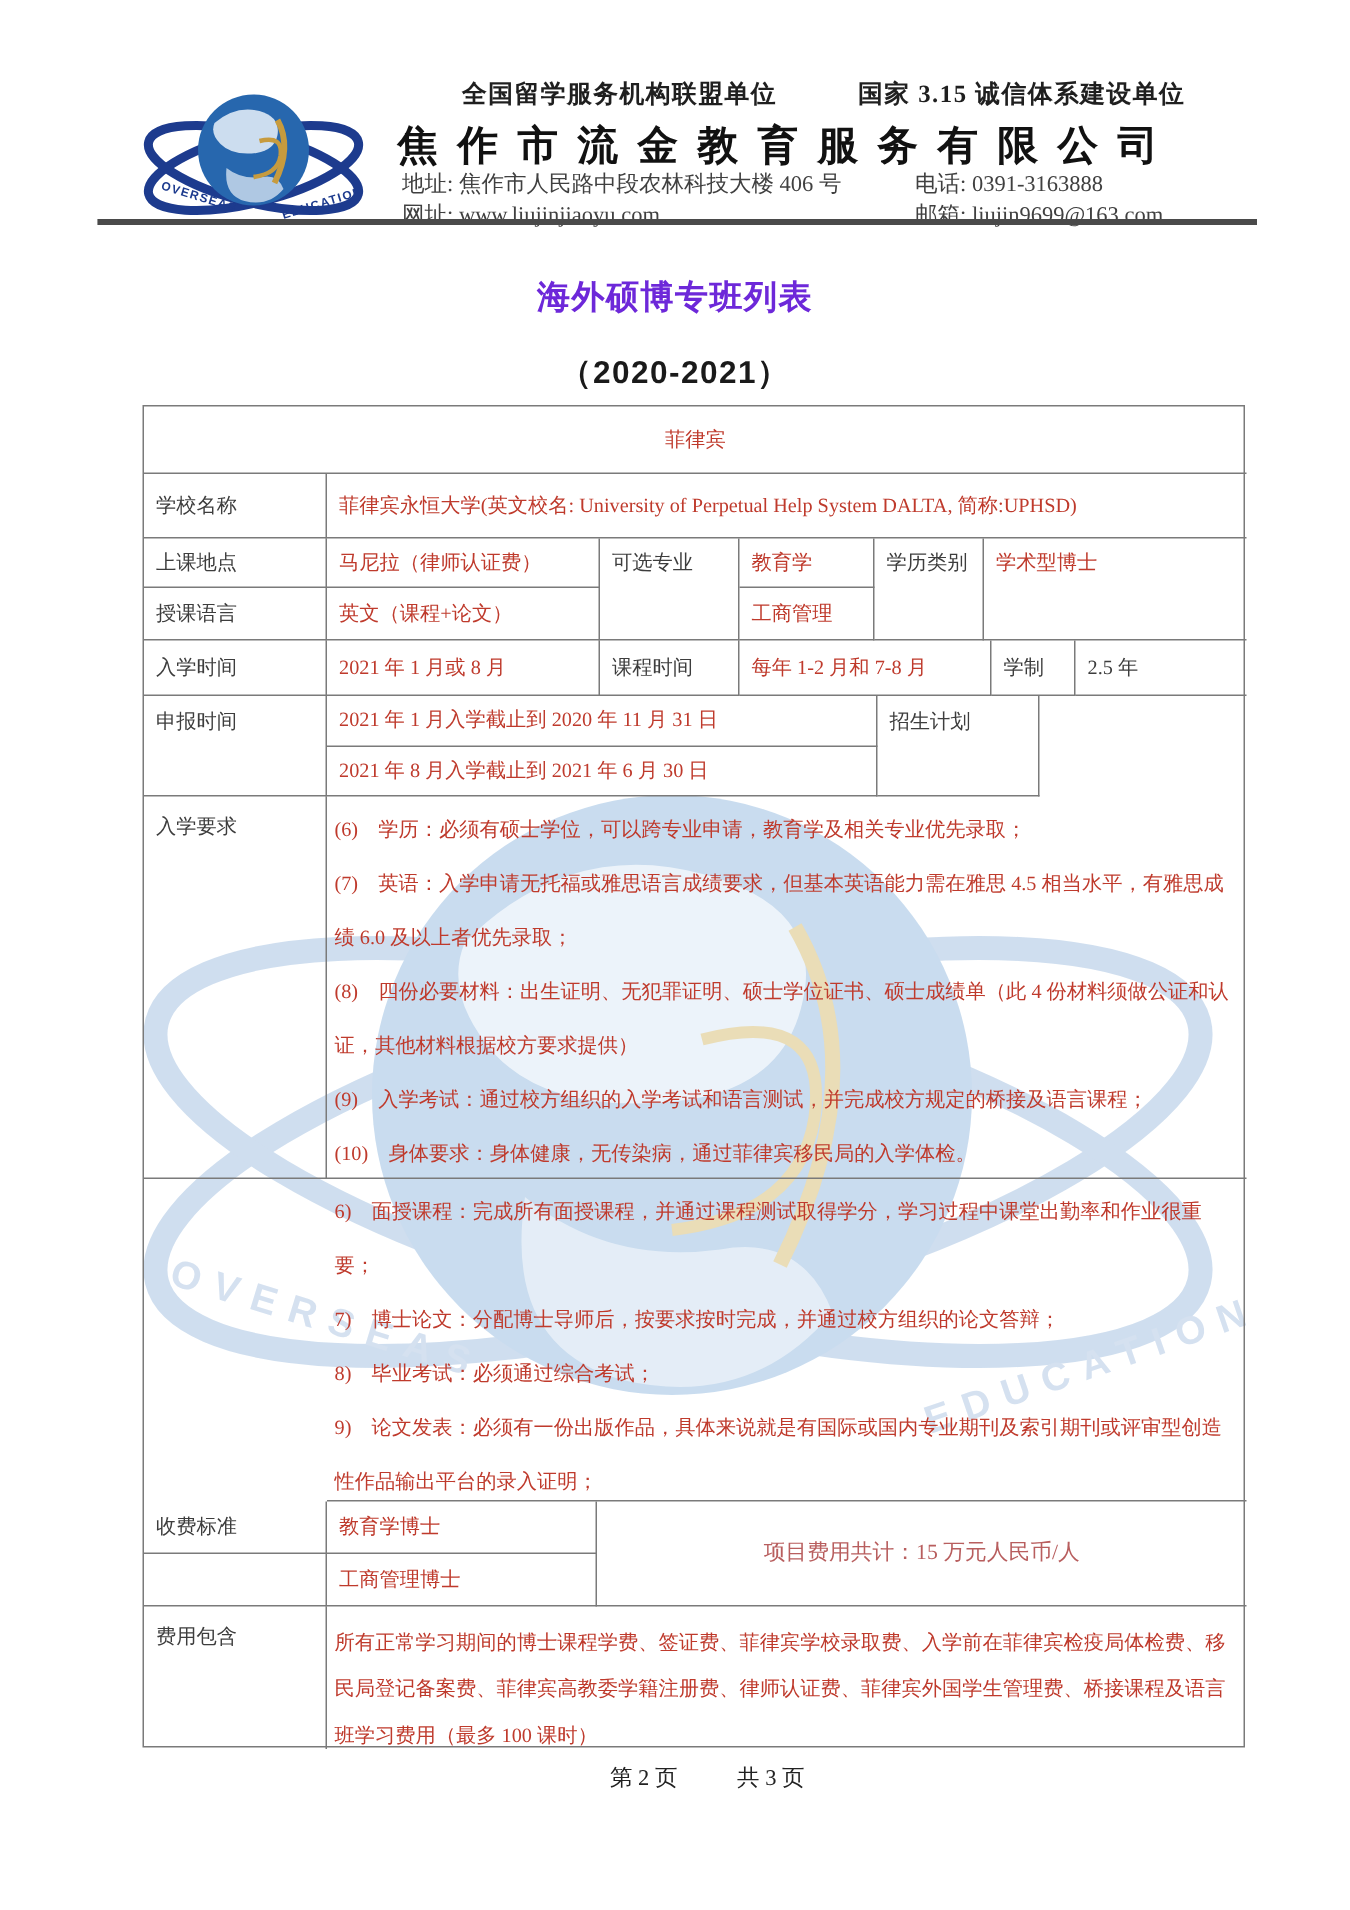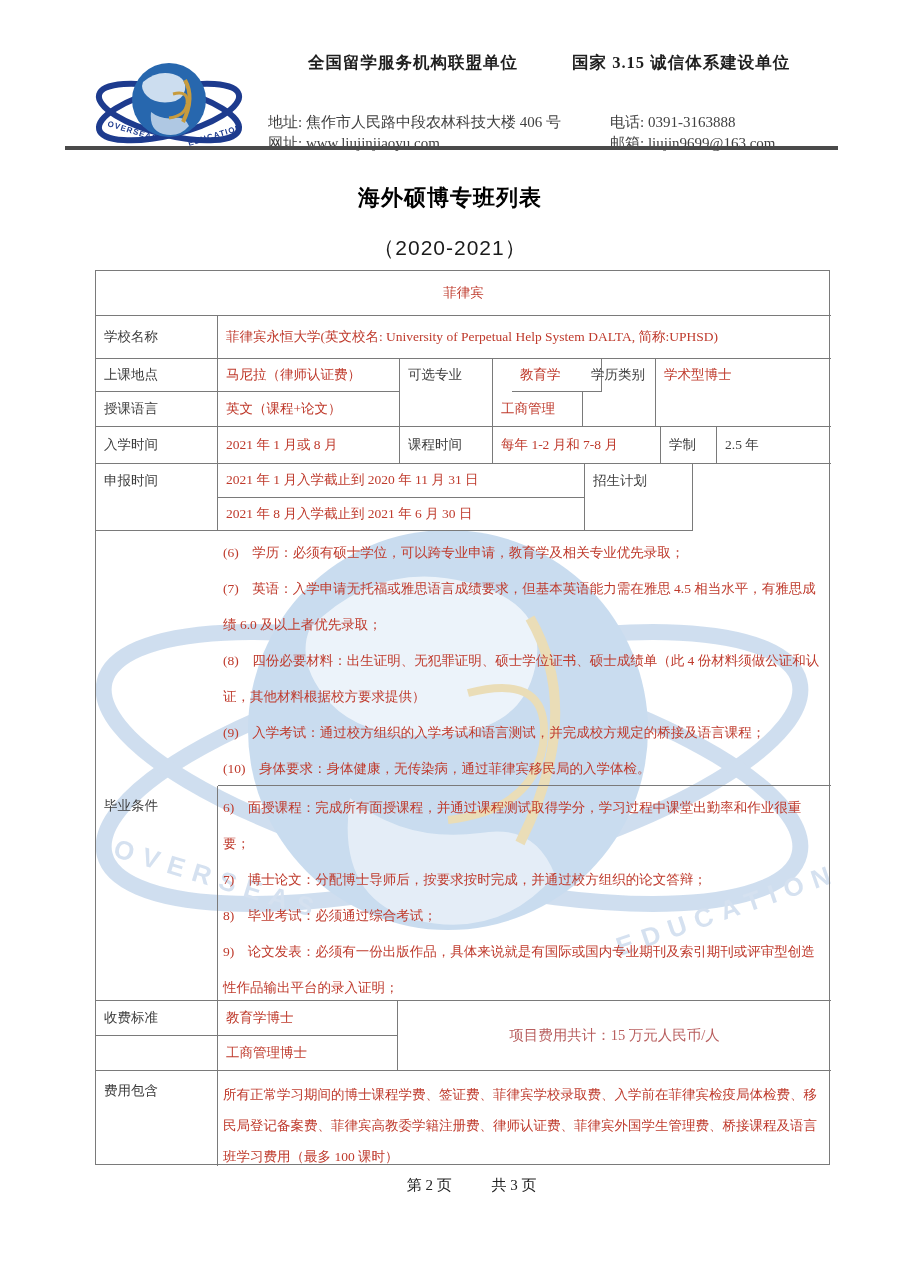--- a/index.html
+++ b/index.html
@@ -16,23 +16,23 @@
   .page{position:relative;width:900px;height:1273px;background:#ffffff;overflow:hidden;}
 
   
   .abs{position:absolute;}
   .affil{font-size:16.5px;font-weight:bold;color:#1f1f1f;letter-spacing:1px;}
   .company{font-size:27px;font-weight:bold;color:#111;letter-spacing:13px;white-space:nowrap;}
   .contact{font-size:15px;color:#404040;white-space:nowrap;}
   .hr-double{position:absolute;left:65px;top:146px;width:773px;height:1px;background:#c8c8c8;border-top:2px solid #4a4a4a;border-bottom:2px solid #4a4a4a;}
 
   .doc-title{position:absolute;left:0;top:183px;width:900px;text-align:center;
-    font-family:"Liberation Sans","DejaVu Sans",sans-serif;font-weight:bold;font-size:22px;color:#000000;letter-spacing:1px;}
+    font-family:"Liberation Sans","DejaVu Sans",sans-serif;font-weight:bold;font-size:22px;color:#6d28d9;letter-spacing:1px;}
   .doc-subtitle{position:absolute;left:0;top:234px;width:900px;text-align:center;
-    font-family:"Liberation Sans","DejaVu Sans",sans-serif;font-weight:normal;font-size:21px;color:#1a1a1a;letter-spacing:1px;}
+    font-family:"Liberation Sans","DejaVu Sans",sans-serif;font-weight:bold;font-size:21px;color:#1a1a1a;letter-spacing:1px;}
 
   
   .watermark{position:absolute;left:60px;top:468px;z-index:1;opacity:.55;pointer-events:none;}
 
   
   .grid{position:absolute;left:95px;top:270px;width:735px;height:895px;border:1px solid var(--border);z-index:2;background:transparent;}
   .cell{position:absolute;border-right:1px solid var(--border);border-bottom:1px solid var(--border);
         font-size:13.5px;color:var(--ink);display:flex;align-items:center;padding:0 8px;overflow:hidden;line-height:1.25;}
   .nr{border-right:none;} .nb{border-bottom:none;}
   .red{color:var(--red);}
@@ -63,20 +63,21 @@
     <path d="M58 62 q10 8 24 6 q10 -2 14 8 q-10 12 -26 8 q-14 -4 -12 -22z" fill="#eaf2fa" opacity="0.7"></path>
     <path d="M92 30 q10 18 -2 42" stroke="#c79b3e" stroke-width="4" fill="none"></path>
     <path d="M80 44 q16 -4 14 10 q-2 12 -18 14" stroke="#c79b3e" stroke-width="3" fill="none"></path>
     <text x="14" y="76" font-size="8" font-weight="bold" fill="#1d3b8e" letter-spacing="1" transform="rotate(17 14 76)" font-family="Liberation Sans, sans-serif">OVERSEAS</text>
     <text x="96" y="96" font-size="8" font-weight="bold" fill="#1d3b8e" letter-spacing="1" transform="rotate(-17 96 96)" font-family="Liberation Sans, sans-serif">EDUCATION</text>
   </svg>
 
   <div class="abs affil" style="left:308px;top:52px;">全国留学服务机构联盟单位</div>
   <div class="abs affil" style="left:572px;top:52px;">国家 3.15 诚信体系建设单位</div>
 
+  <div class="abs company" style="left:265px;top:79px;">焦作市流金教育服务有限公司</div>
 
   <div class="abs contact" style="left:268px;top:113px;">地址: 焦作市人民路中段农林科技大楼 406 号</div>
   <div class="abs contact" style="left:268px;top:134px;">网址: www.liujinjiaoyu.com</div>
   <div class="abs contact" style="left:610px;top:113px;">电话: 0391-3163888</div>
   <div class="abs contact" style="left:610px;top:134px;">邮箱: liujin9699@163.com</div>
 
   <div class="hr-double"></div>
 
   <div class="doc-title">海外硕博专班列表</div>
   <div class="doc-subtitle">（2020-2021）</div>
@@ -96,49 +97,49 @@
   <div class="grid">
 
     <div class="cell nr center red" style="left:0;top:0;width:735px;height:45px;">菲律宾</div>
 
     <div class="cell" style="left:0;top:45px;width:122px;height:43px;">学校名称</div>
     <div class="cell nr red" style="left:122px;top:45px;width:613px;height:43px;">菲律宾永恒大学(英文校名: University of Perpetual Help System DALTA, 简称:UPHSD)</div>
 
     <div class="cell" style="left:0;top:88px;width:122px;height:33px;">上课地点</div>
     <div class="cell red" style="left:122px;top:88px;width:182px;height:33px;">马尼拉（律师认证费）</div>
     <div class="cell topal" style="left:304px;top:88px;width:93px;height:68px;padding-top:8px;">可选专业</div>
-    <div class="cell red" style="left:416px;top:88px;width:90px;height:33px;">教育学</div>
+    <div class="cell red" style="left:397px;top:88px;width:90px;height:33px;">教育学</div>
     <div class="cell topal" style="left:487px;top:88px;width:73px;height:68px;padding-top:8px;">学历类别</div>
     <div class="cell nr red topal" style="left:560px;top:88px;width:175px;height:68px;padding-top:8px;">学术型博士</div>
 
     <div class="cell" style="left:0;top:121px;width:122px;height:35px;">授课语言</div>
     <div class="cell red" style="left:122px;top:121px;width:182px;height:35px;">英文（课程+论文）</div>
     <div class="cell red" style="left:397px;top:121px;width:90px;height:35px;">工商管理</div>
 
     <div class="cell" style="left:0;top:156px;width:122px;height:37px;">入学时间</div>
     <div class="cell red" style="left:122px;top:156px;width:182px;height:37px;">2021 年 1 月或 8 月</div>
     <div class="cell" style="left:304px;top:156px;width:93px;height:37px;">课程时间</div>
     <div class="cell red" style="left:397px;top:156px;width:168px;height:37px;">每年 1-2 月和 7-8 月</div>
     <div class="cell" style="left:565px;top:156px;width:56px;height:37px;">学制</div>
     <div class="cell nr" style="left:621px;top:156px;width:114px;height:37px;">2.5 年</div>
 
     <div class="cell topal" style="left:0;top:193px;width:122px;height:67px;padding-top:9px;">申报时间</div>
     <div class="cell red" style="left:122px;top:193px;width:367px;height:34px;">2021 年 1 月入学截止到 2020 年 11 月 31 日</div>
     <div class="cell red" style="left:122px;top:227px;width:367px;height:33px;text-align:center;">2021 年 8 月入学截止到 2021 年 6 月 30 日</div>
     <div class="cell topal" style="left:489px;top:193px;width:108px;height:67px;padding-top:9px;">招生计划</div>
 
+    <div class="cell topal" style="left:0;top:260px;width:122px;height:255px;padding-top:12px;">入学要求</div>
     <div class="cell nr red topal blk req" style="left:122px;top:260px;width:613px;height:255px;padding-top:4px;padding-left:5px;">
       <p>(6)　学历：必须有硕士学位，可以跨专业申请，教育学及相关专业优先录取；</p>
       <p>(7)　英语：入学申请无托福或雅思语言成绩要求，但基本英语能力需在雅思 4.5 相当水平，有雅思成绩 6.0 及以上者优先录取；</p>
       <p>(8)　四份必要材料：出生证明、无犯罪证明、硕士学位证书、硕士成绩单（此 4 份材料须做公证和认证，其他材料根据校方要求提供）</p>
       <p>(9)　入学考试：通过校方组织的入学考试和语言测试，并完成校方规定的桥接及语言课程；</p>
       <p>(10)　身体要求：身体健康，无传染病，通过菲律宾移民局的入学体检。</p>
     </div>
 
-    <div class="cell topal" style="left:0;top:515px;width:122px;height:215px;padding-top:12px;">毕业条件</div>
     <div class="cell nr red topal blk grad" style="left:122px;top:515px;width:613px;height:215px;padding-top:4px;padding-left:5px;">
       <p>6)　面授课程：完成所有面授课程，并通过课程测试取得学分，学习过程中课堂出勤率和作业很重要；</p>
       <p>7)　博士论文：分配博士导师后，按要求按时完成，并通过校方组织的论文答辩；</p>
       <p>8)　毕业考试：必须通过综合考试；</p>
       <p>9)　论文发表：必须有一份出版作品，具体来说就是有国际或国内专业期刊及索引期刊或评审型创造性作品输出平台的录入证明；</p>
 
     </div>
 
     <div class="cell" style="left:0;top:730px;width:122px;height:35px;">收费标准</div>
     <div class="cell red" style="left:122px;top:730px;width:180px;height:35px;">教育学博士</div>

